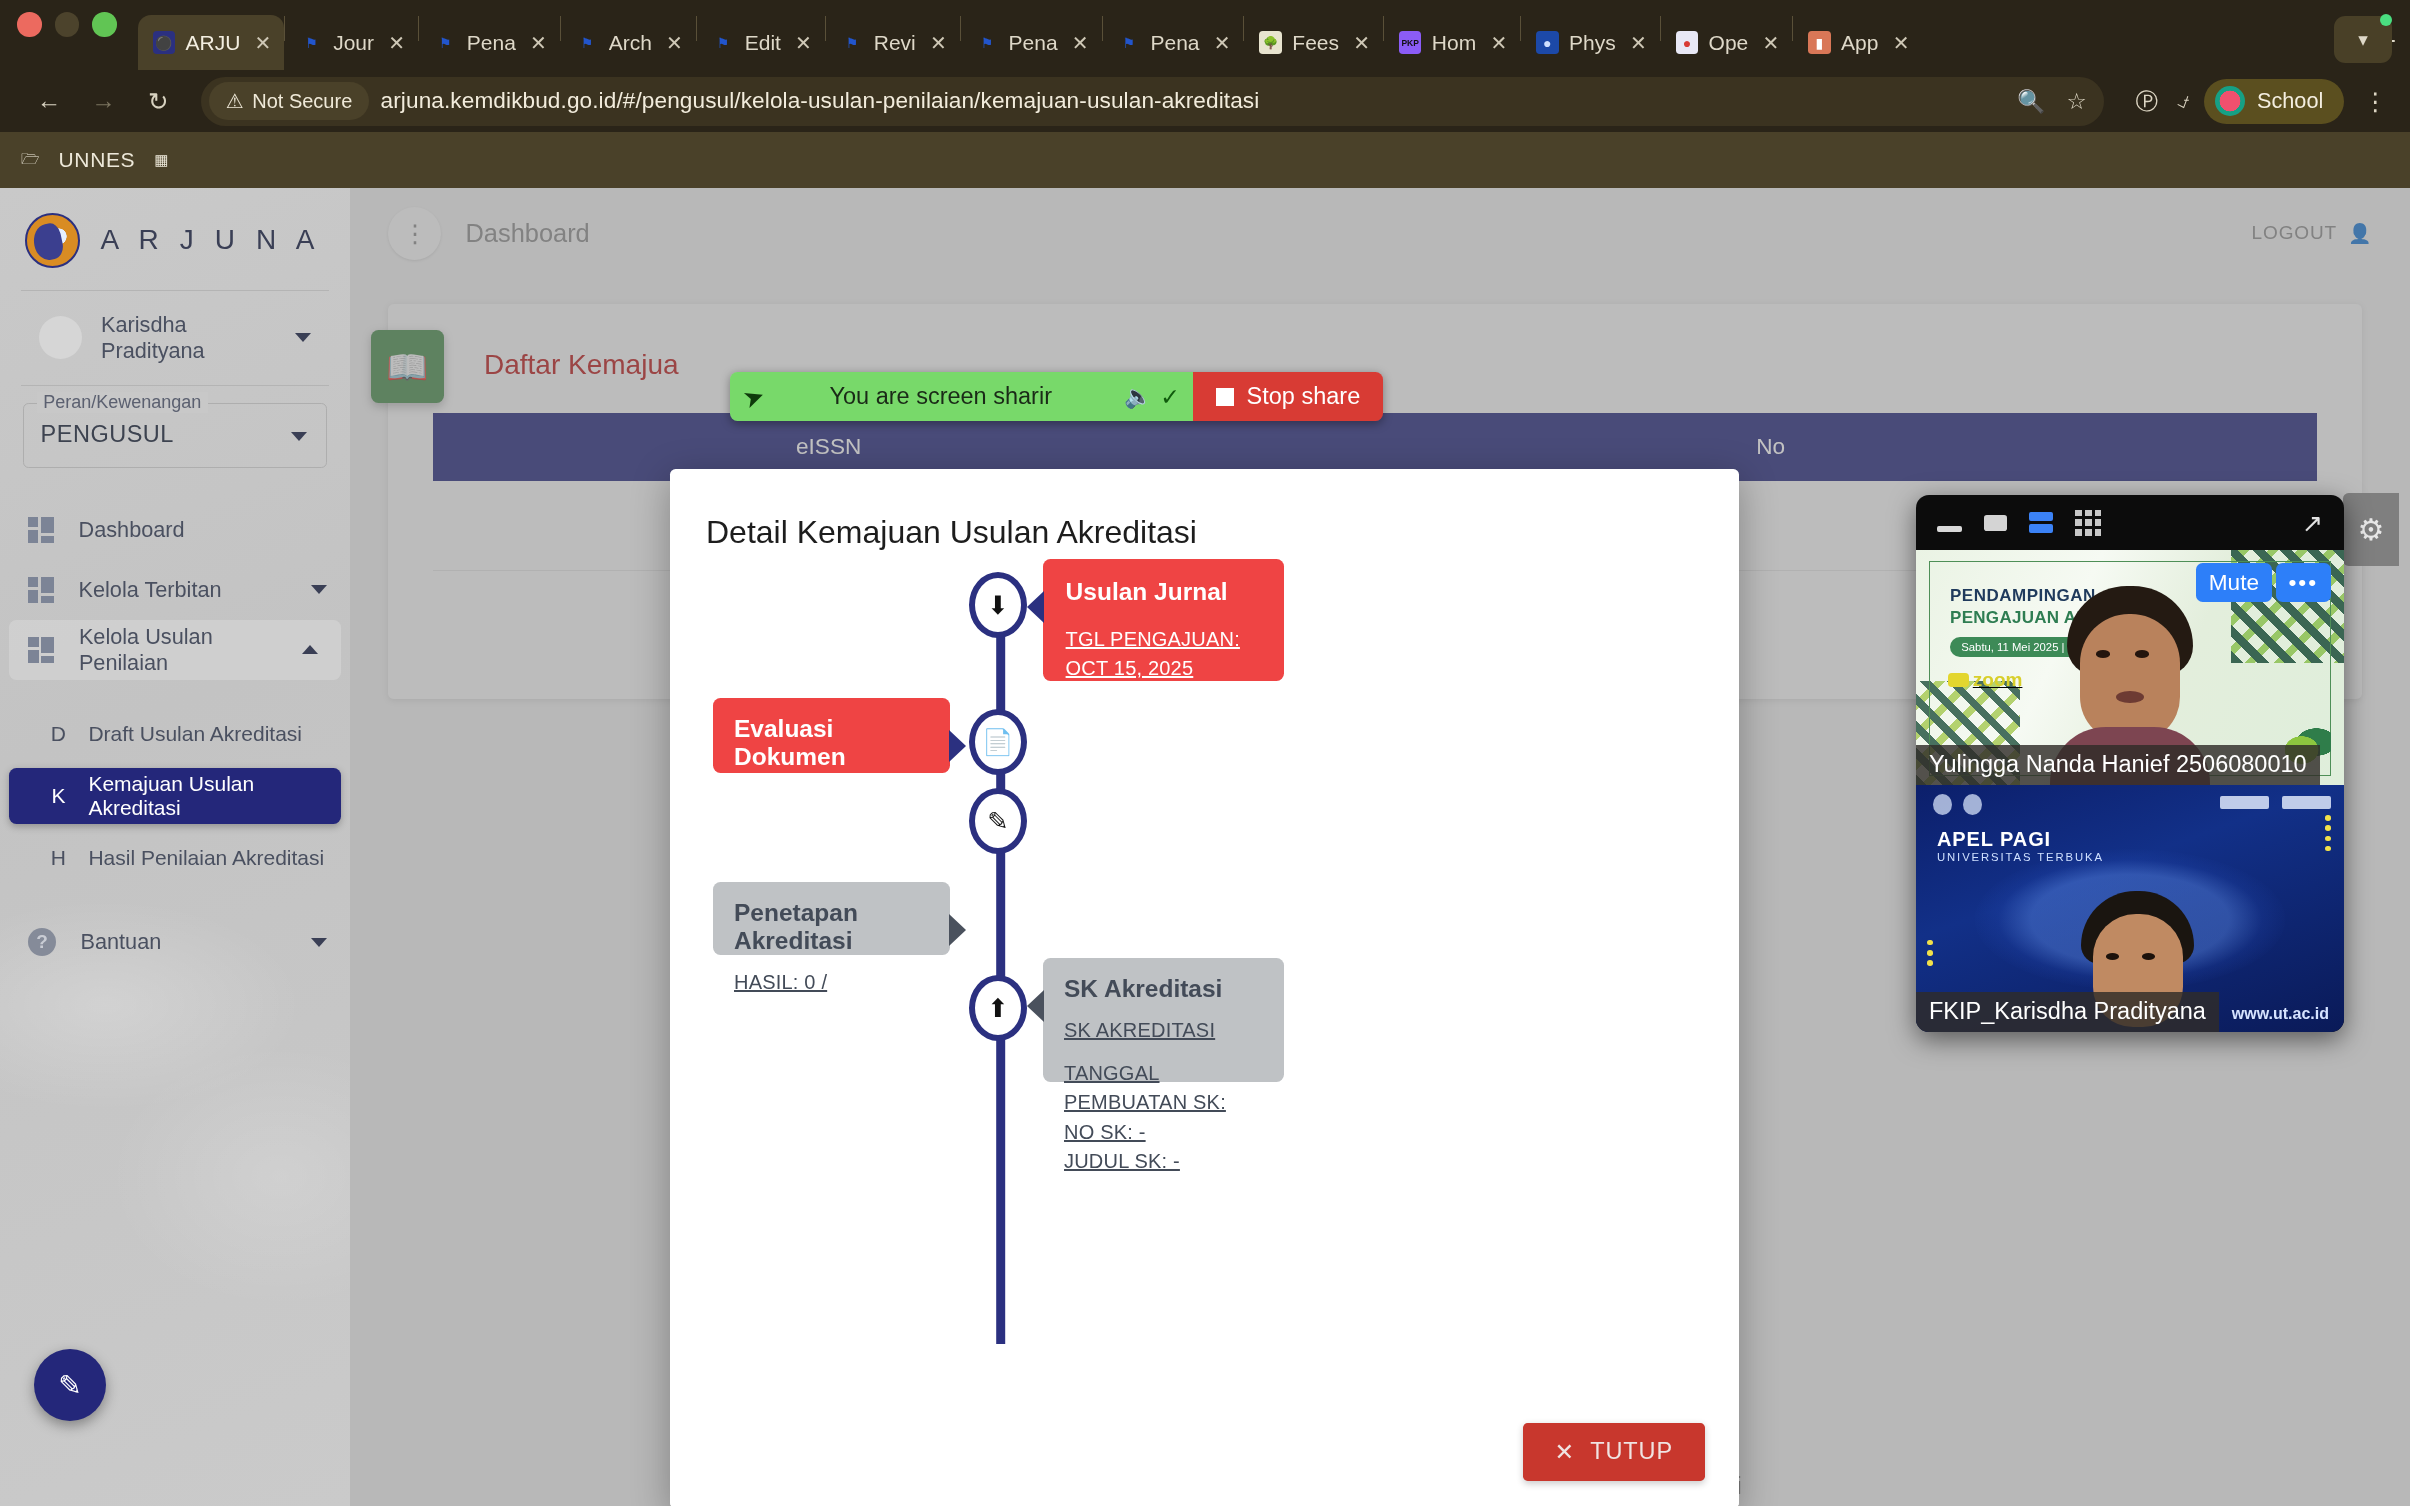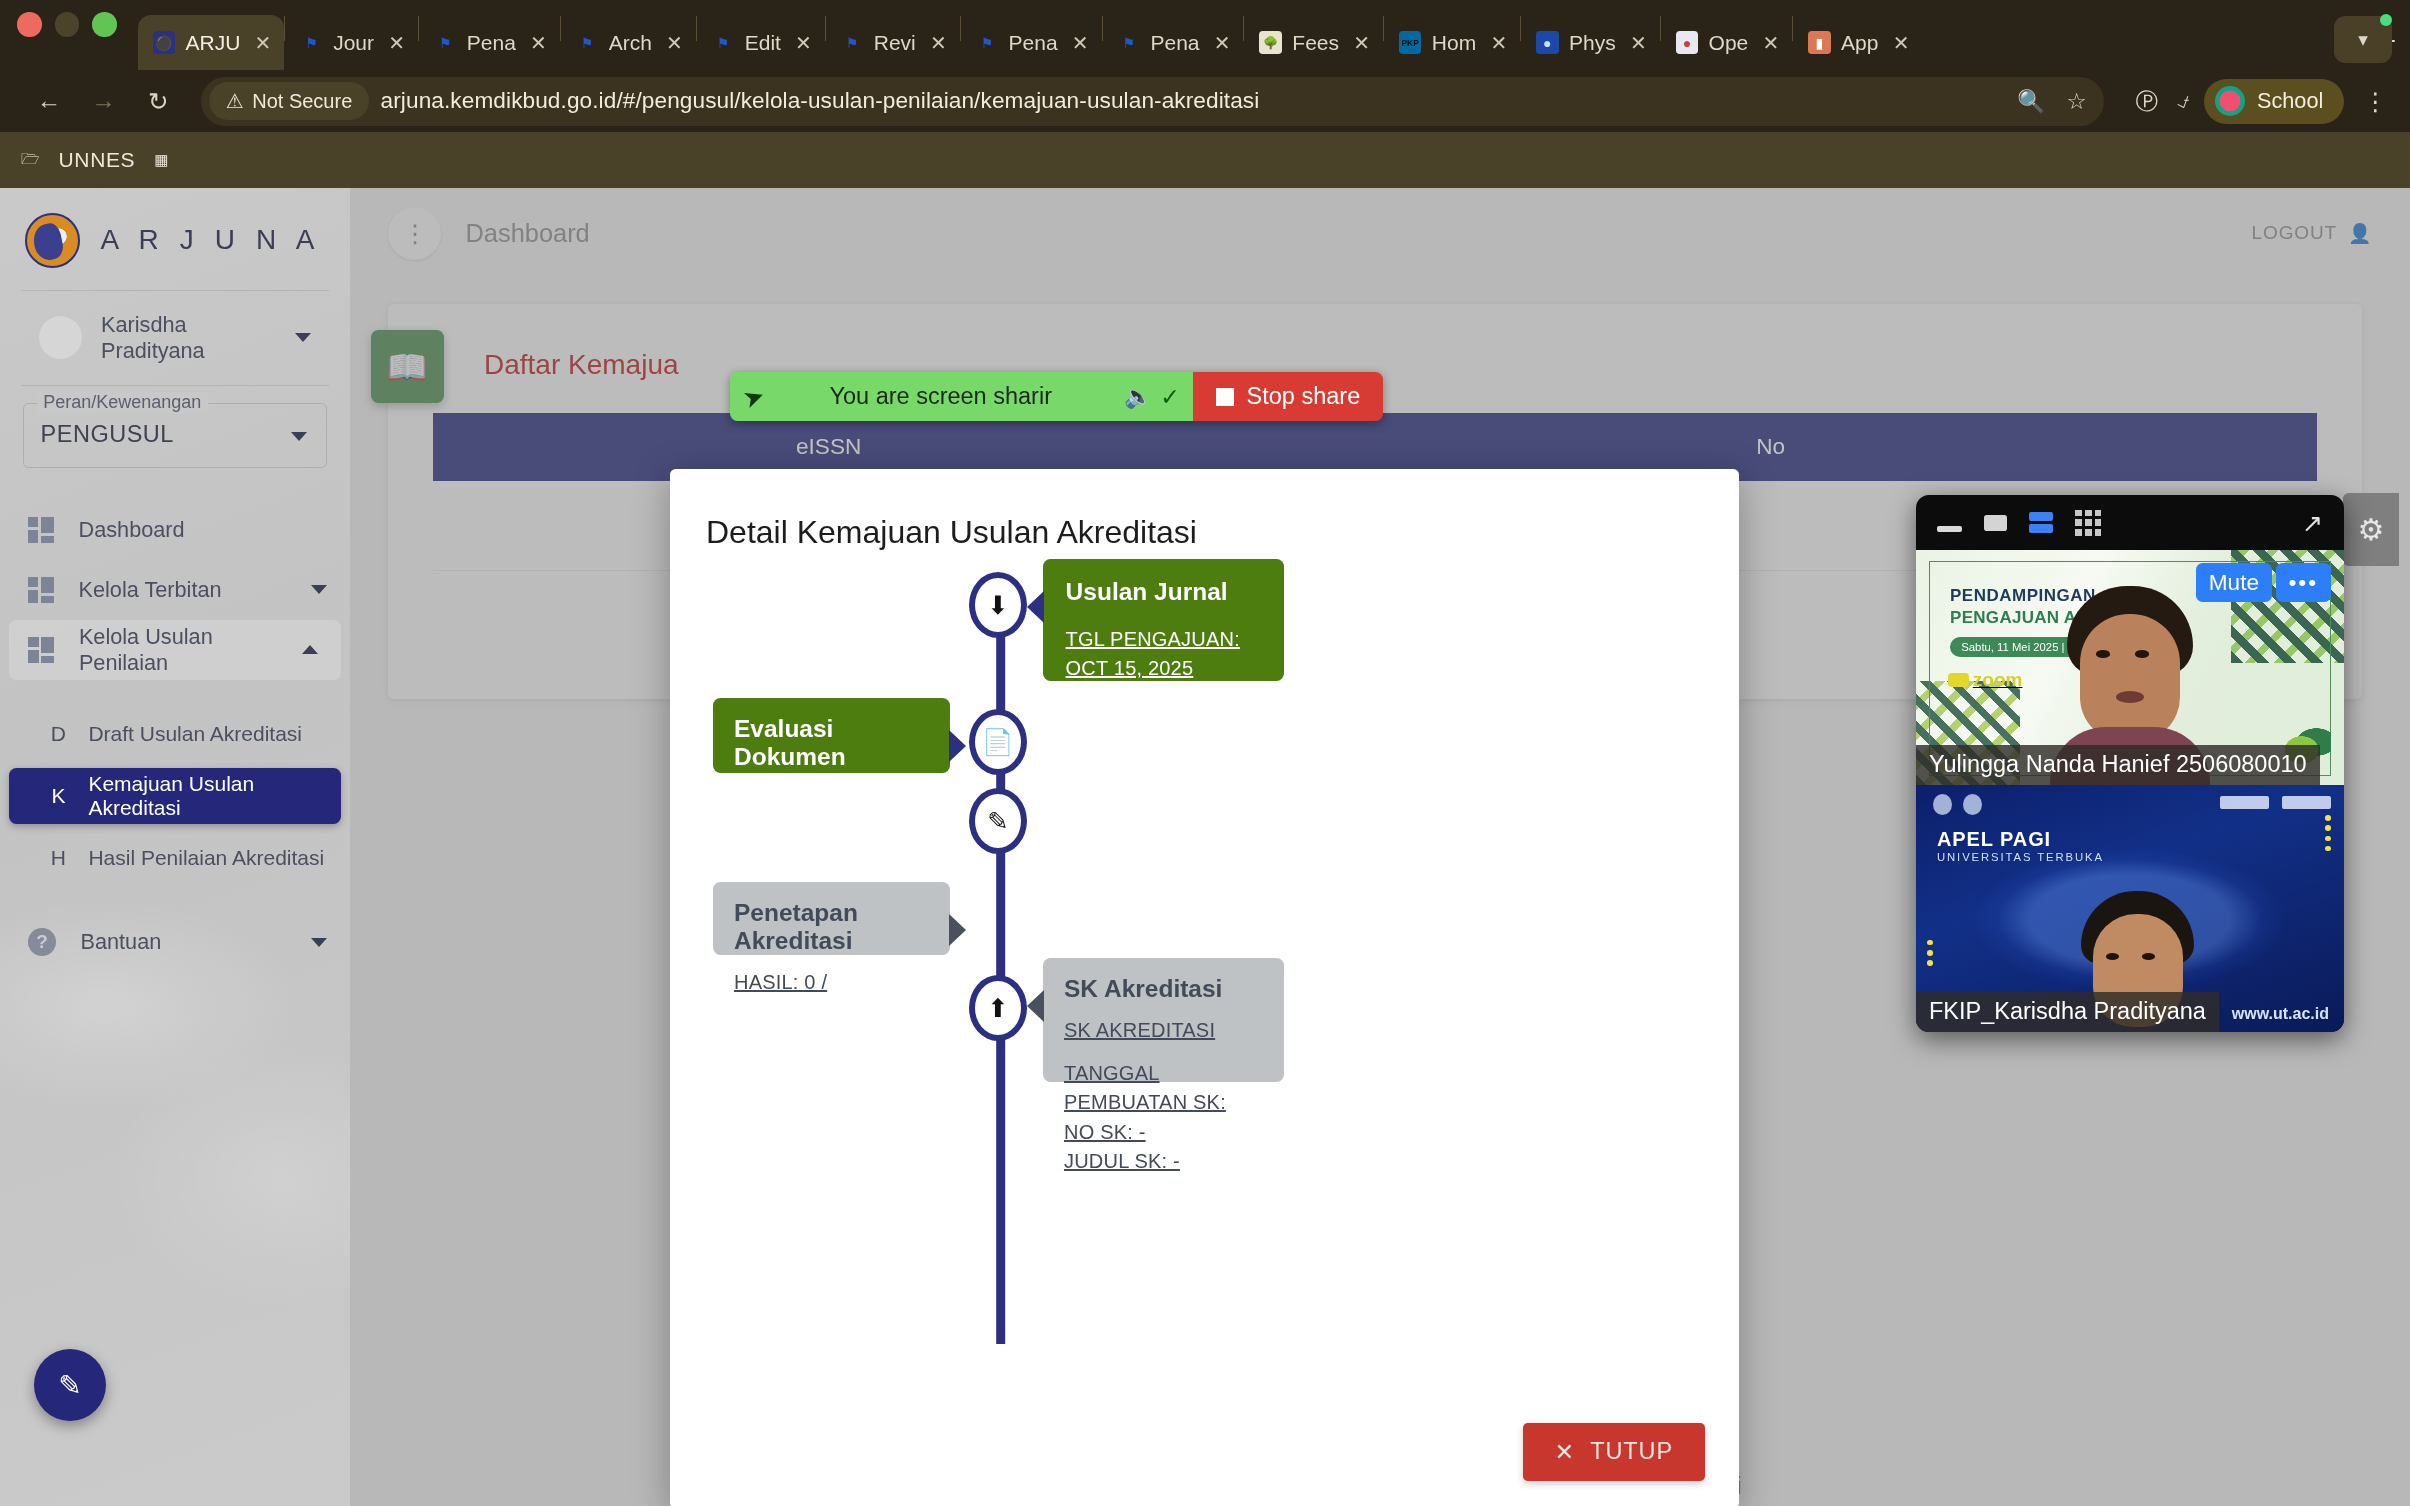--- a/index.html
+++ b/index.html
@@ -242,21 +242,21 @@
     transform: translateX(-3.8px);
   }
   .node {
     position: absolute; width: 58px; height: 66px; border-radius: 50%;
     border: 6.6px solid #2b3080; background: #fff; z-index: 3;
     display: flex; align-items: center; justify-content: center; font-size: 25.4px; color: #111;
   }
   .bubble {
     position: absolute; border-radius: 7.5px; padding: 24.5px 28px;
   }
-  .bubble.blue { background: #4d7c0f; color: #fff; }
+  .bubble.blue { background: #ef4444; color: #fff; }
   .bubble.grey { background: #bfc2c5; color: #434b58; }
   .bubble h4 { font-size: 24.5px; margin-bottom: 19px; font-weight: bold; }
   .bubble .ln { font-size: 20px; line-height: 1.48; letter-spacing: 0.2px; text-decoration: underline; }
   .bubble.grey h4 { color: #434b58; }
   .tail-left, .tail-right {
     position: absolute; width: 0; height: 0; top: 32px;
   }
   .tail-left { left: -16px; border-top: 16px solid transparent; border-bottom: 16px solid transparent; }
   .tail-right { right: -16px; border-top: 16px solid transparent; border-bottom: 16px solid transparent; }
   .bubble.blue .tail-left { border-right: 17px solid #2b3080; }
@@ -428,21 +428,21 @@
           <span class="tclose">✕</span>
         </div>
         <div class="tab-sep"></div>
         <div class="tab">
           <span class="favicon" style="background:#e8e4cf;color:#2e7d32;font-size:12.2px;">🌳</span>
           <span class="tlabel">Fees</span>
           <span class="tclose">✕</span>
         </div>
         <div class="tab-sep"></div>
         <div class="tab">
-          <span class="favicon" style="background:#0369a1;color:#111;font-size:8.5px;font-weight:bold;">PKP</span>
+          <span class="favicon" style="background:#8b5cf6;color:#111;font-size:8.5px;font-weight:bold;">PKP</span>
           <span class="tlabel">Hom</span>
           <span class="tclose">✕</span>
         </div>
         <div class="tab-sep"></div>
         <div class="tab">
           <span class="favicon" style="background:#1c49a8;color:#cfe0ff;">●</span>
           <span class="tlabel">Phys</span>
           <span class="tclose">✕</span>
         </div>
         <div class="tab-sep"></div>

